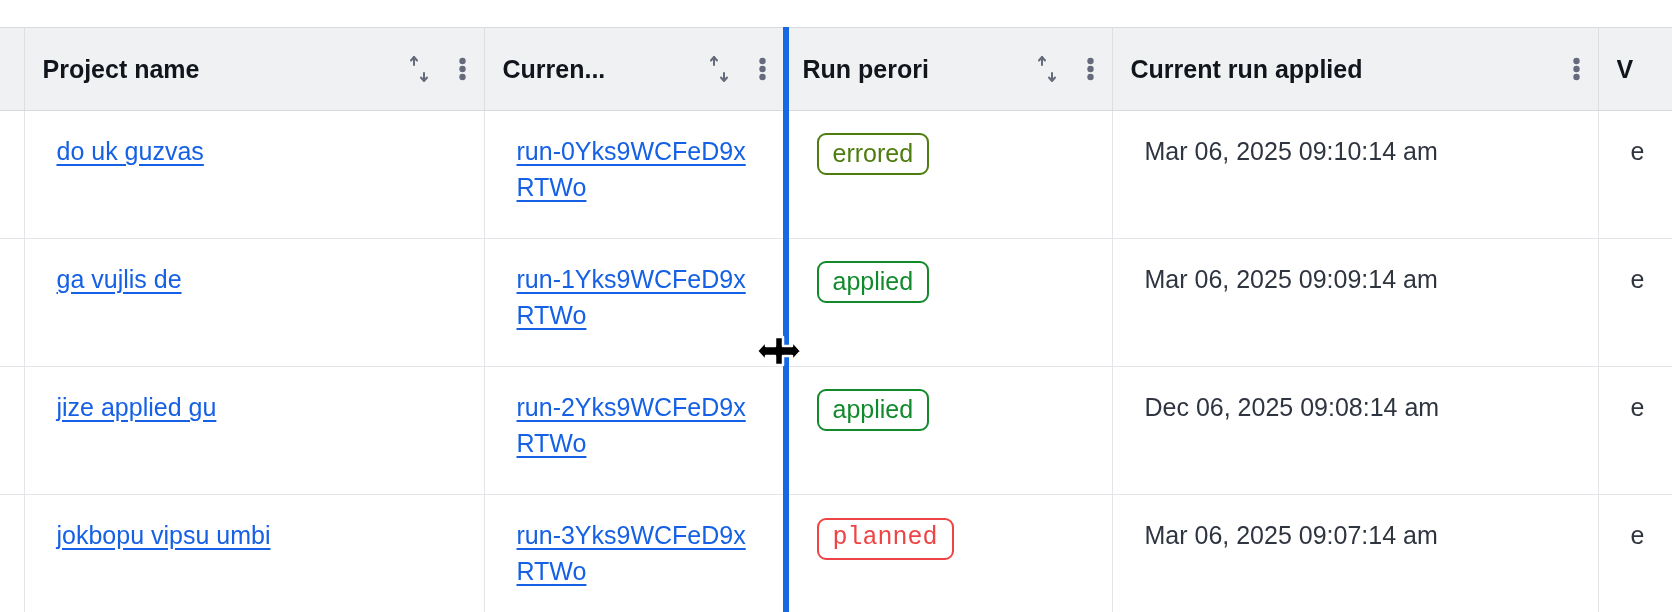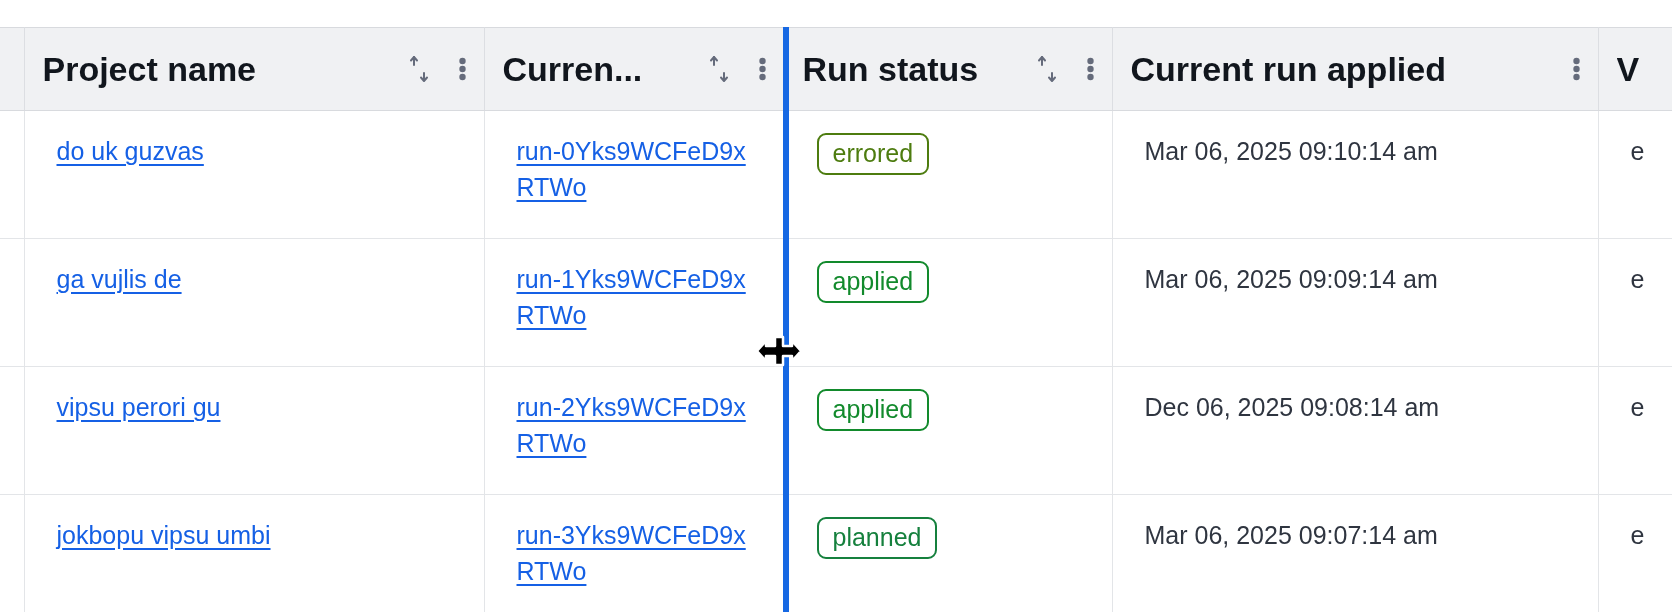--- a/index.html
+++ b/index.html
@@ -49,21 +49,21 @@
 
   thead th {
     background: #f0f1f3;
     border-top: 1px solid #d8dade;
     border-bottom: 1px solid #d8dade;
     border-right: 1px solid #dcdee2;
     padding: 0 18px;
     vertical-align: middle;
     text-align: left;
     font-weight: 700;
-    font-size: 34px;
+    font-size: 25px;
     color: #11161d;
     white-space: nowrap;
     overflow: hidden;
   }
 
   thead th.sel-col { padding: 0; border-right: 1px solid #dcdee2; }
 
   .th-inner {
     display: flex;
     align-items: center;
@@ -123,21 +123,21 @@
     border: 2px solid currentColor;
     border-radius: 9px;
     padding: 5px 14px 7px;
     font-size: 25px;
     line-height: 1.05;
     background: transparent;
     white-space: nowrap;
   }
   .badge.errored { color: #4d7c0f; }
   .badge.applied { color: #128a2c; }
-  .badge.planned { color: #15803d; }
+  .badge.planned { color: #ef4444; font-family: Liberation Mono, monospace; }
 
   
   .resize-line {
     position: absolute;
     left: 783px;
     top: 27px;
     width: 6px;
     height: 585px;
     background: #1668e3;
     z-index: 30;
@@ -204,21 +204,21 @@
                     <circle cx="3.5" cy="15" r="3.2" fill="#656b7b"></circle>
                     <circle cx="3.5" cy="23" r="3.2" fill="#656b7b"></circle>
                   </svg>
                 </span>
               </span>
             </div>
           </th>
 
           <th style="width:328px">
             <div class="th-inner">
-              <span class="th-label">Run status</span>
+              <span class="th-label">Run perori</span>
               <span class="th-tools">
                 <span>
                   <svg class="sort-icon" viewBox="0 0 26 30" fill="none" xmlns="http://www.w3.org/2000/svg">
                     <path d="M7 11 V3 M7 3 L4 6.5 M7 3 L10 6.5" stroke="#656b7b" stroke-width="2" stroke-linecap="round" stroke-linejoin="round"></path>
                     <path d="M17 19 V27 M17 27 L14 23.5 M17 27 L20 23.5" stroke="#656b7b" stroke-width="2" stroke-linecap="round" stroke-linejoin="round"></path>
                   </svg>
                 </span>
                 <span>
                   <svg class="dots-icon" viewBox="0 0 7 30" xmlns="http://www.w3.org/2000/svg">
                     <circle cx="3.5" cy="7" r="3.2" fill="#656b7b"></circle>
@@ -290,21 +290,21 @@
             <div class="cell-pad"><span class="date-text">Mar 06, 2025 09:09:14 am</span></div>
           </td>
           <td>
             <div class="cell-pad"><span>e</span></div>
           </td>
         </tr>
 
         <tr>
           <td class="sel-col"></td>
           <td>
-            <div class="cell-pad"><a class="link">vipsu perori gu</a></div>
+            <div class="cell-pad"><a class="link">jize applied gu</a></div>
           </td>
           <td>
             <div class="cell-pad"><a class="link">run-2Yks9WCFeD9xRTWo</a></div>
           </td>
           <td>
             <div class="cell-pad"><span class="badge applied">applied</span></div>
           </td>
           <td>
             <div class="cell-pad"><span class="date-text">Dec 06, 2025 09:08:14 am</span></div>
           </td>

